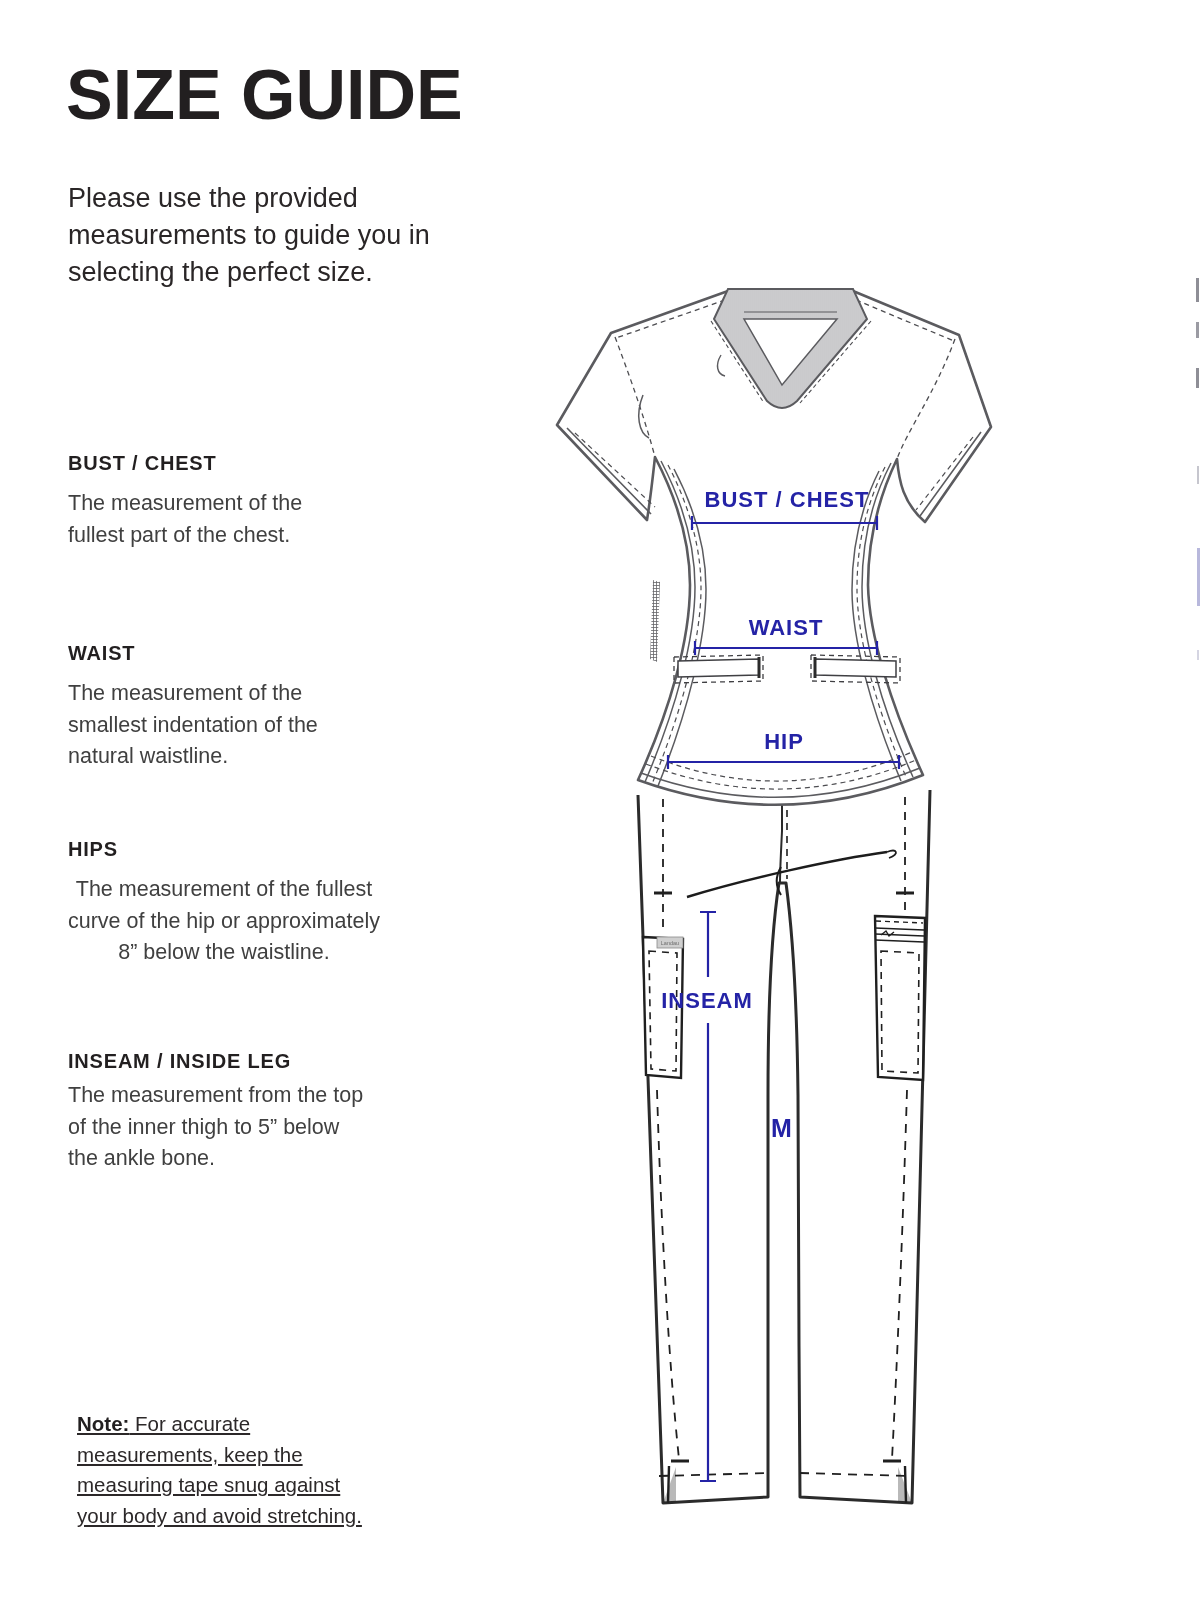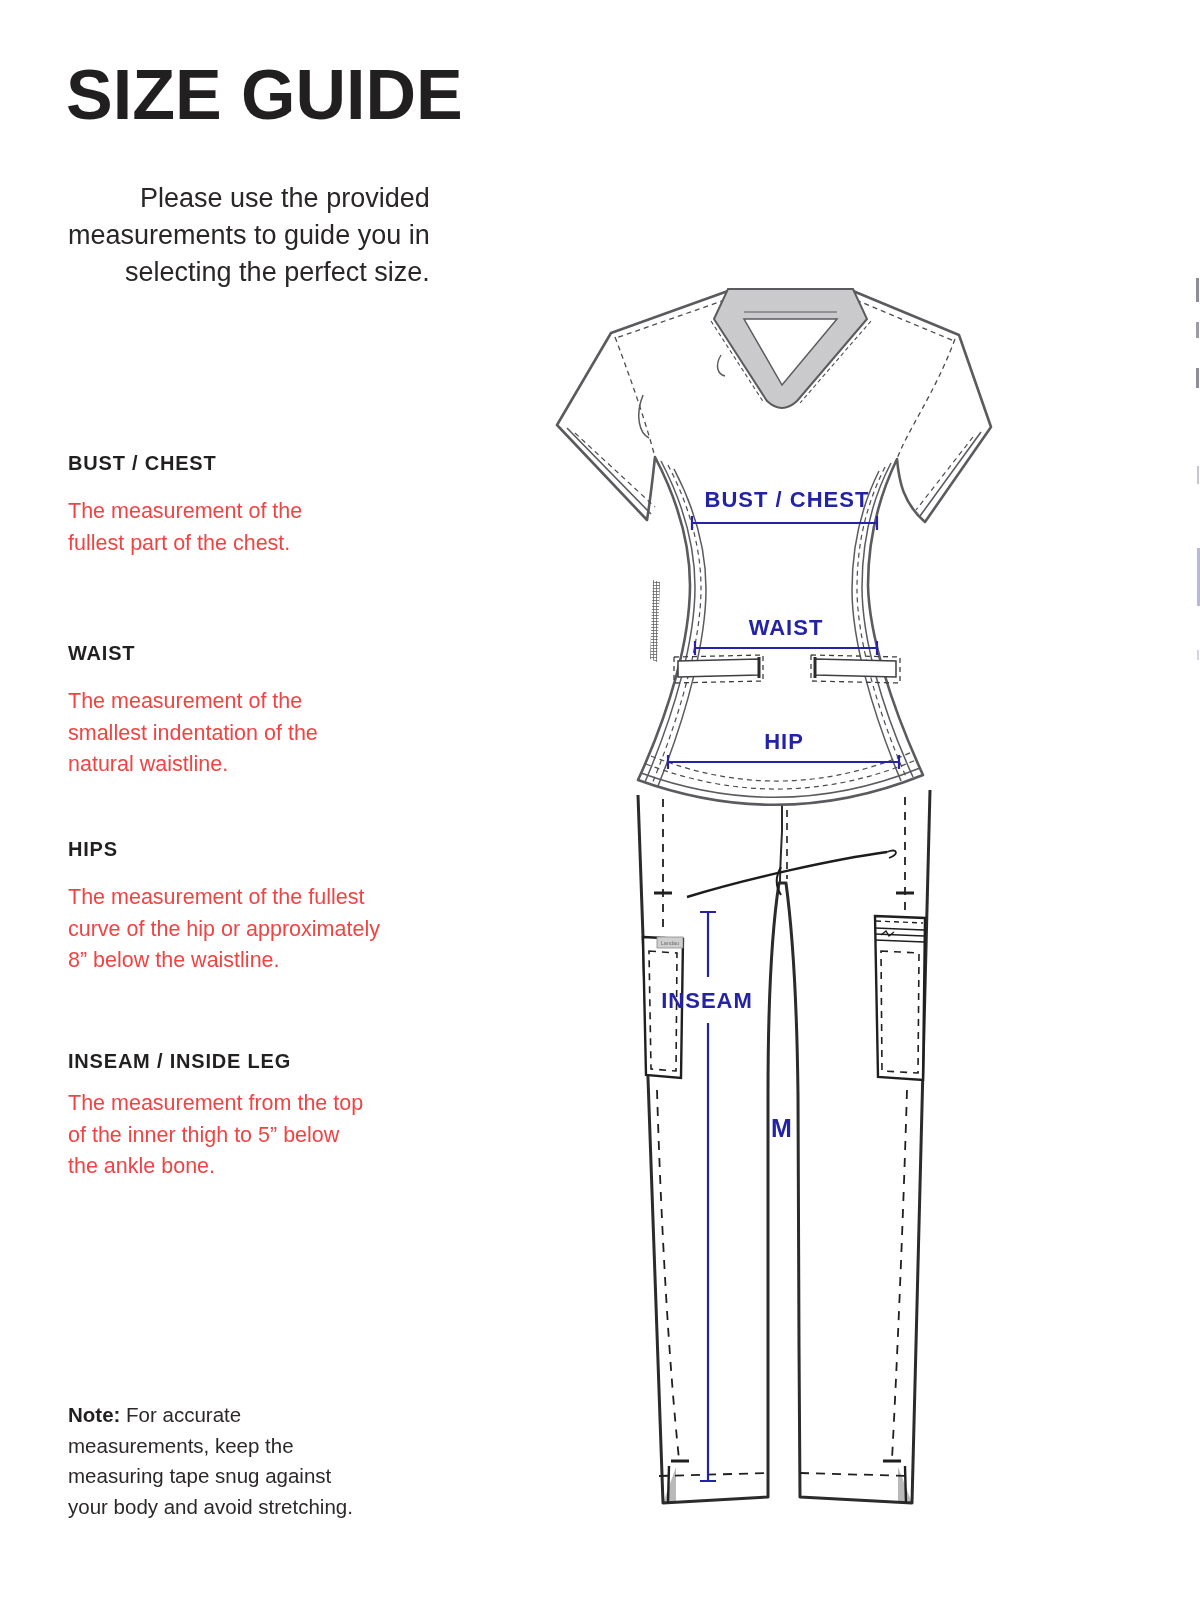--- a/index.html
+++ b/index.html
@@ -9,31 +9,30 @@
     -webkit-font-smoothing:antialiased;
   }
   .abs{position:absolute;}
   .page-title{
     left:66px;top:60px;font-size:70px;font-weight:700;letter-spacing:0px;
     color:#221f20;line-height:1;
   }
   .intro{
     left:68px;top:180px;font-size:27px;line-height:37px;color:#2a2627;
     white-space:pre-line;
-    text-align:right;
   }
   .sec-heading{
     font-size:20px;font-weight:bold;letter-spacing:0.8px;color:#221f20;
   }
   .sec-body{
-    font-size:21.5px;line-height:31.5px;color:#ef4444;white-space:pre-line;margin-top:8px;
+    font-size:21.5px;line-height:31.5px;color:#404040;white-space:pre-line;
   }
   .s1h{left:68px;top:452px;}  .s1b{left:68px;top:488px;}
   .s2h{left:68px;top:642px;}  .s2b{left:68px;top:678px;}
-  .s3h{left:68px;top:838px;}  .s3b{left:68px;top:874px;}
+  .s3h{left:68px;top:838px;}  .s3b{left:68px;top:874px;text-align:center;}
   .s4h{left:68px;top:1042px;margin-top:8px;} .s4b{left:68px;top:1080px;}
   .note{
     left:68px;top:1400px;font-size:20.5px;line-height:30.5px;color:#2c2829;
     white-space:pre-line;max-width:360px;
   }
   .note b{color:#221f20;}
   .diagram{left:535px;top:275px;width:480px;height:1250px;}
   svg text.ann{
     font-family:"Liberation Sans", sans-serif;font-weight:bold;
     fill:#2423a6;letter-spacing:1px;
@@ -70,21 +69,21 @@
 <div class="abs sec-heading s3h">HIPS</div>
 <div class="abs sec-body s3b">The measurement of the fullest
 curve of the hip or approximately
 8” below the waistline.</div>
 
 <div class="abs sec-heading s4h">INSEAM / INSIDE LEG</div>
 <div class="abs sec-body s4b">The measurement from the top
 of the inner thigh to 5” below
 the ankle bone.</div>
 
-<p class="abs note" style="margin:0;"><b>Note:</b><span> For accurate
+<p class="abs note" style="margin:9px;text-decoration:underline;"><b>Note:</b><span> For accurate
 measurements, keep the
 measuring tape snug against
 your body and avoid stretching.</span></p>
 
 <svg class="abs diagram" viewBox="0 0 480 1250" width="480" height="1250" xmlns="http://www.w3.org/2000/svg">
   <defs>
     <pattern id="rib" patternUnits="userSpaceOnUse" width="4" height="4">
       <rect width="4" height="4" fill="#ffffff"></rect>
       <path d="M1,0 L1,4 M3,0 L3,4" stroke="#8a8a8e" stroke-width="0.9"></path>
     </pattern>

